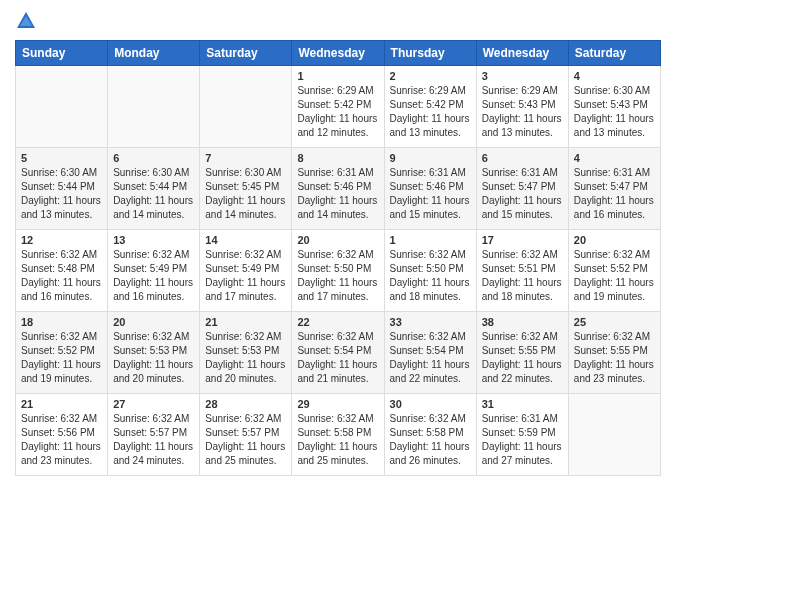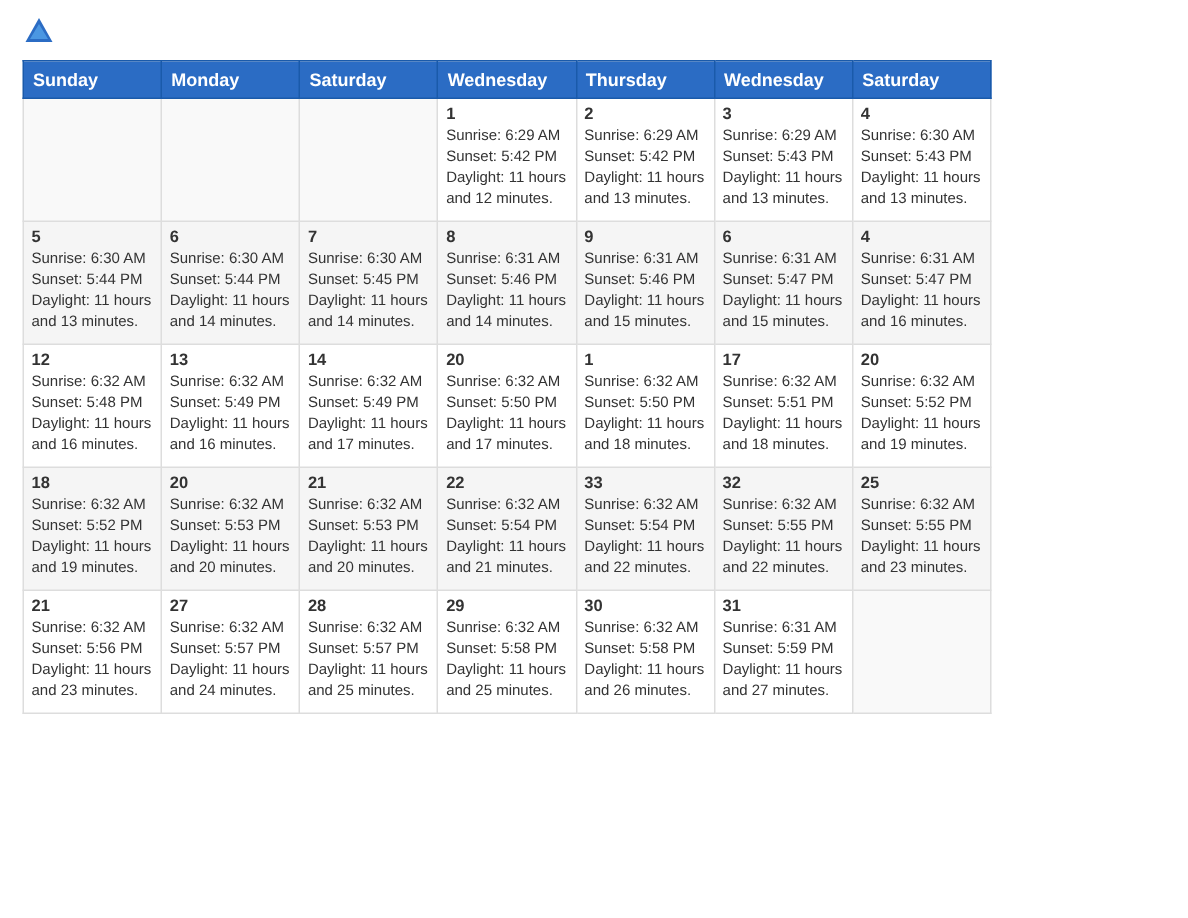--- a/index.html
+++ b/index.html
@@ -295,21 +295,21 @@
 and 21 minutes.</div>
           </td>
           <td>
             <div class="day-number">33</div>
             <div class="day-info" style="white-space: pre-line;">Sunrise: 6:32 AM
 Sunset: 5:54 PM
 Daylight: 11 hours
 and 22 minutes.</div>
           </td>
           <td>
-            <div class="day-number">32</div>
+            <div class="day-number">38</div>
             <div class="day-info" style="white-space: pre-line;">Sunrise: 6:32 AM
 Sunset: 5:55 PM
 Daylight: 11 hours
 and 22 minutes.</div>
           </td>
           <td>
             <div class="day-number">25</div>
             <div class="day-info" style="white-space: pre-line;">Sunrise: 6:32 AM
 Sunset: 5:55 PM
 Daylight: 11 hours

